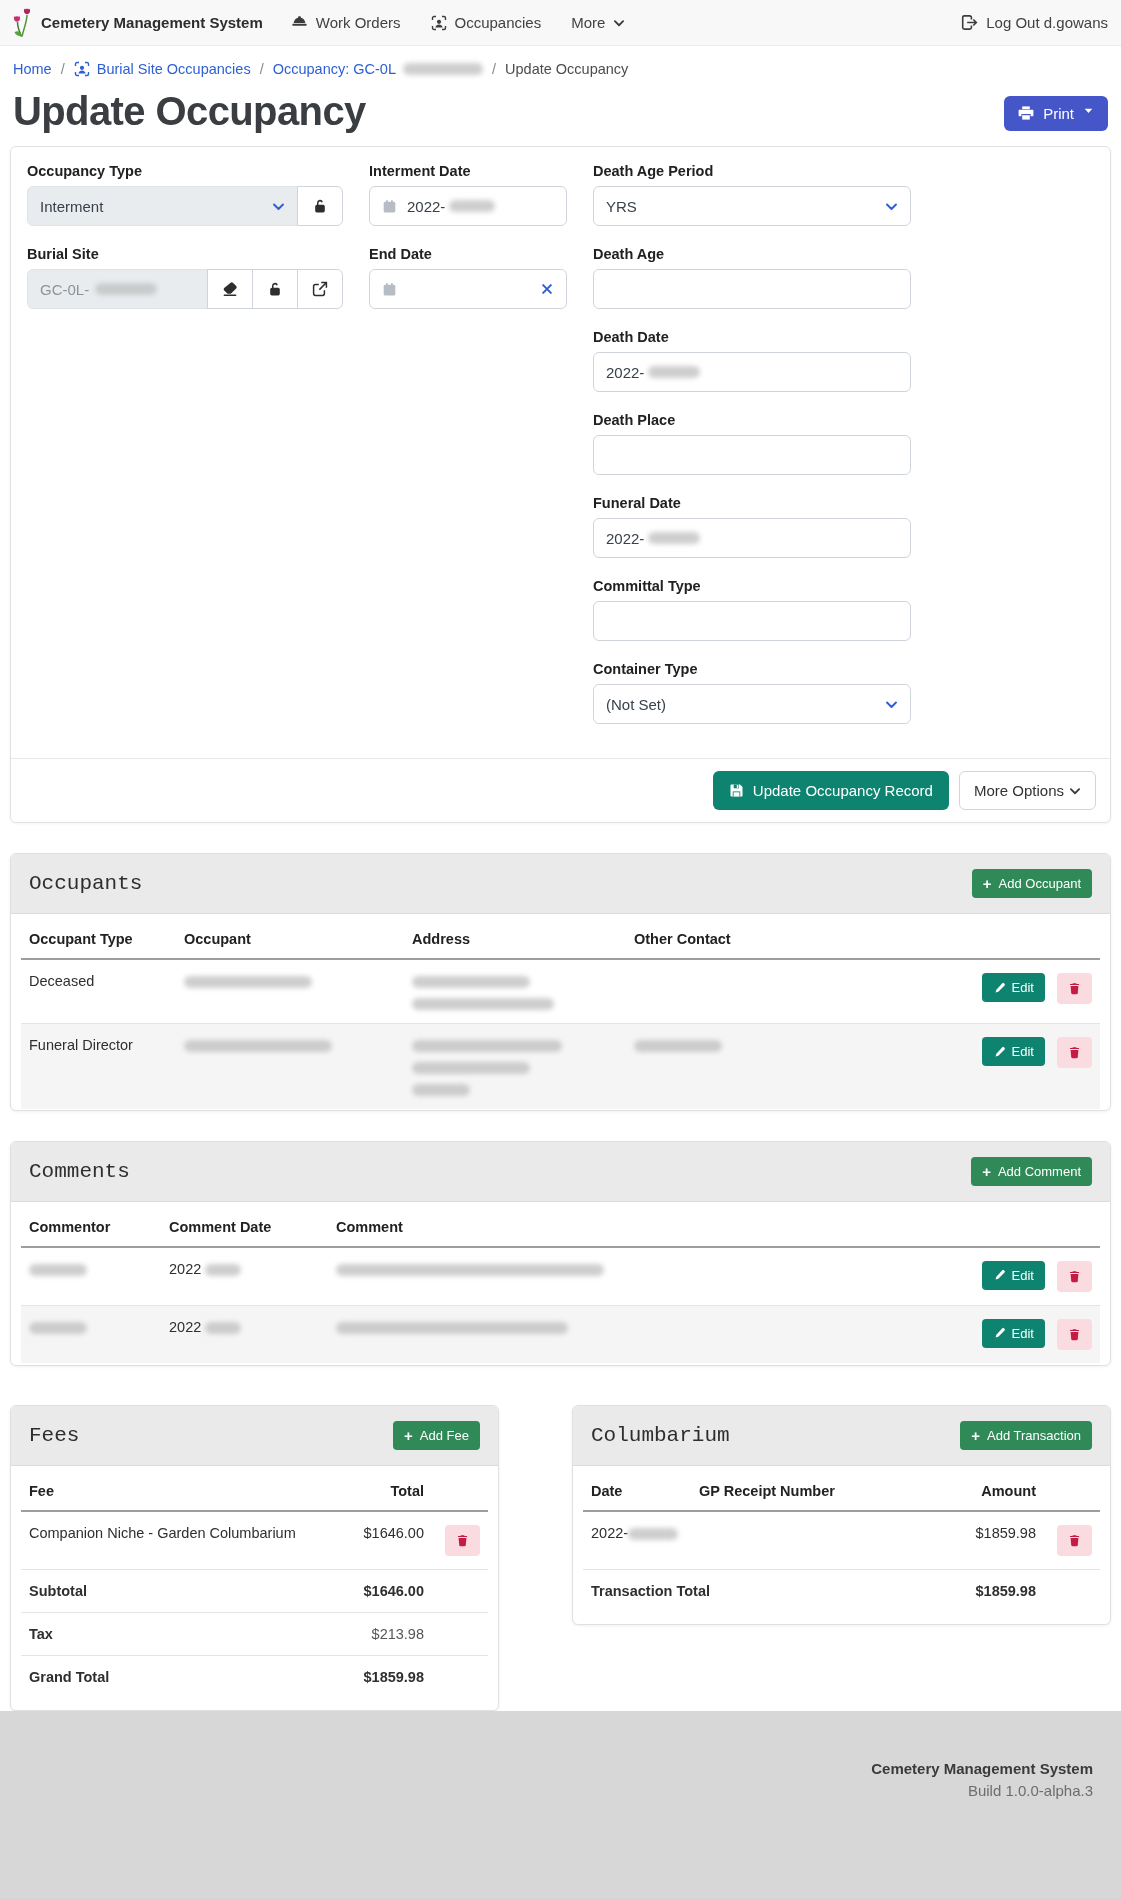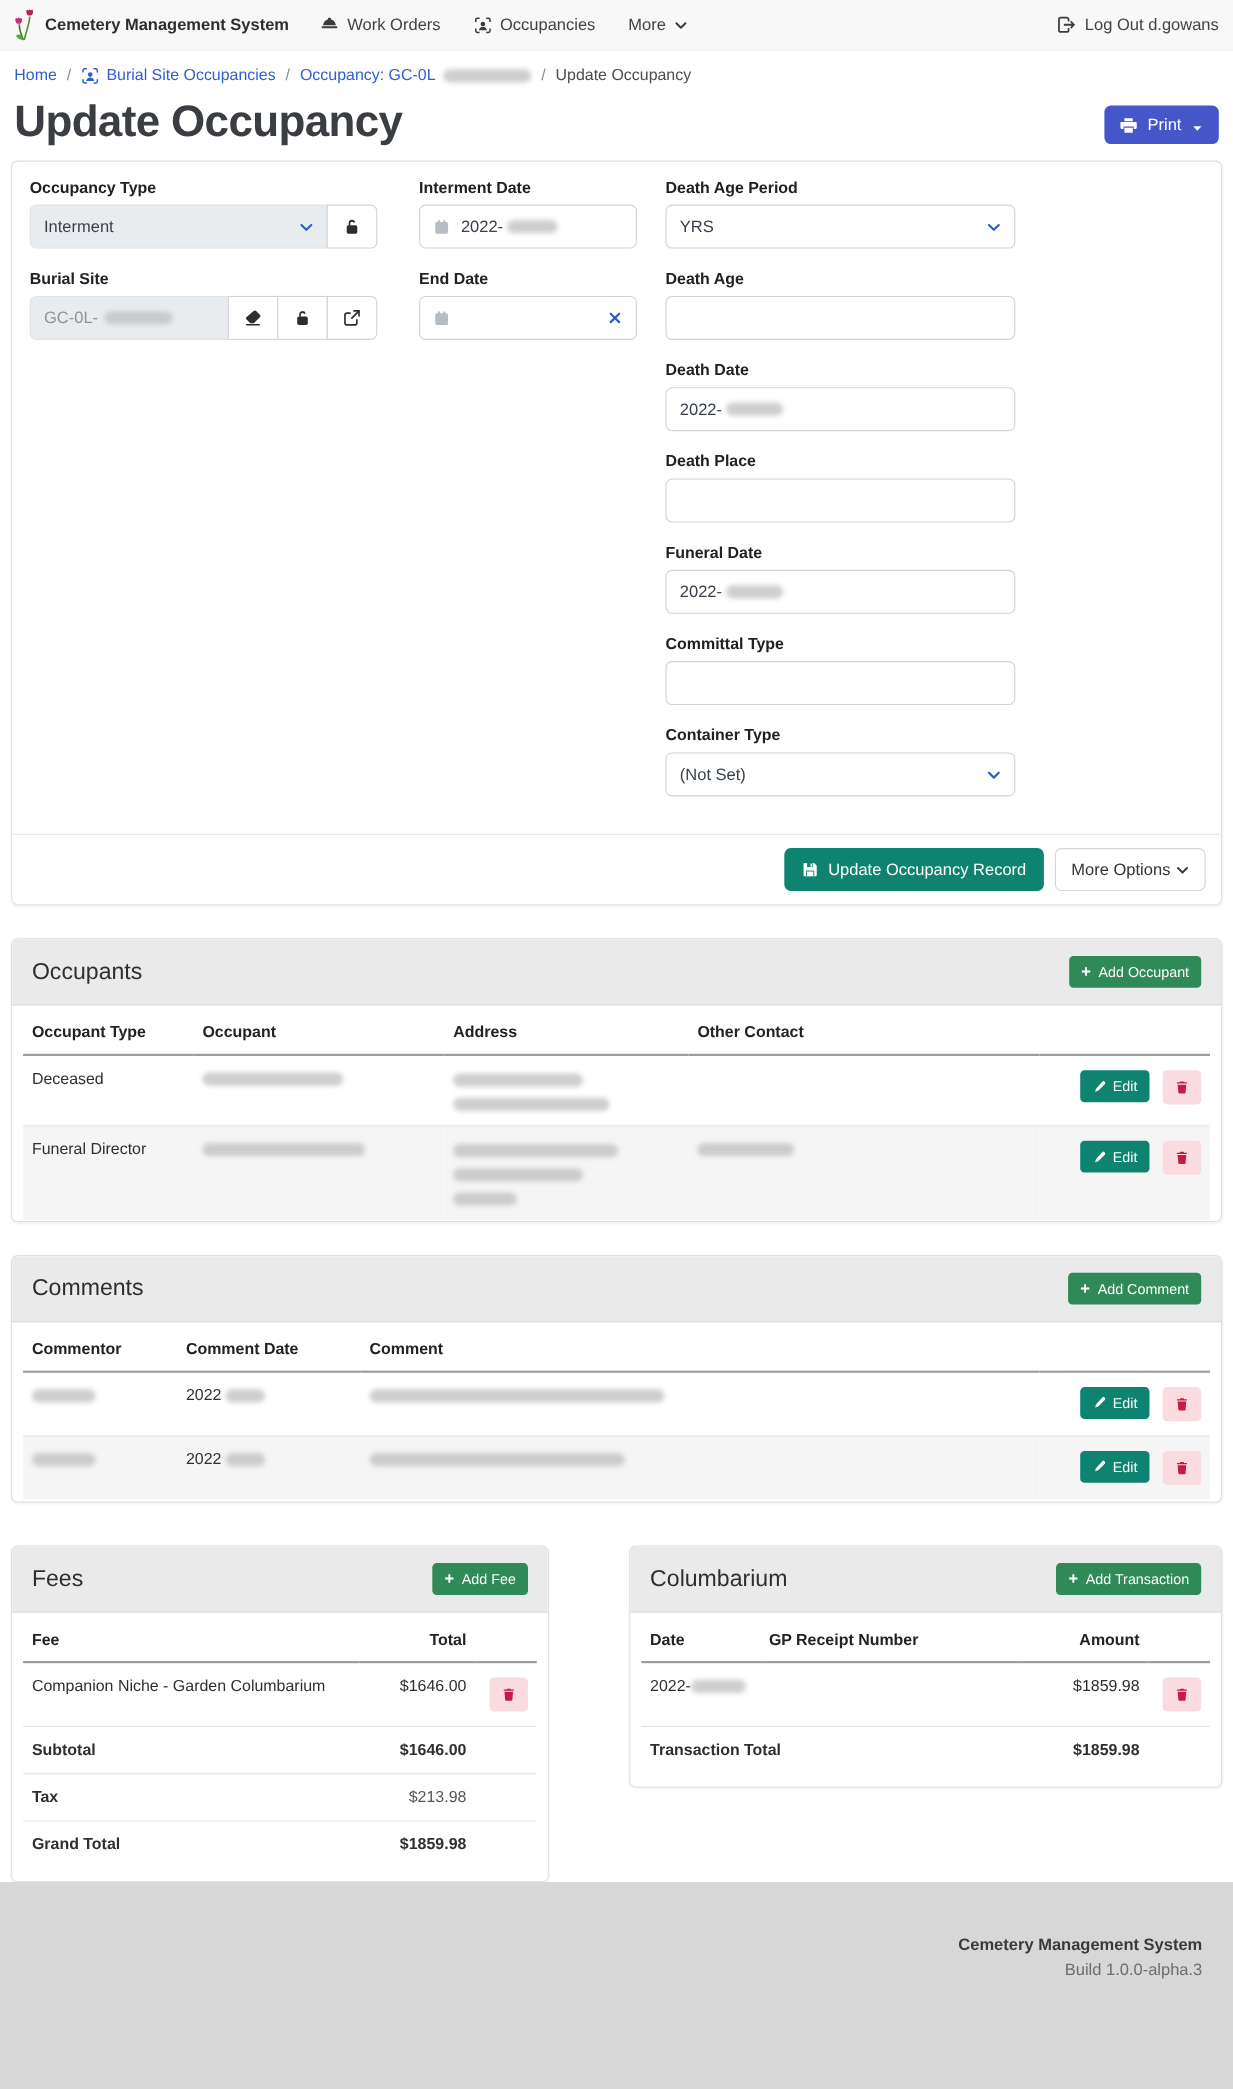--- a/index.html
+++ b/index.html
@@ -23,29 +23,29 @@
   
   .breadcrumb{ display:flex; align-items:center; gap:9px; padding:15px 13px 2px; font-size:14.5px; }
   .crumb-link{ color:#2d5fd3; display:flex; align-items:center; gap:7px; }
   .crumb-sep{ color:#8a8a8a; }
   .crumb-current{ color:#4c4c4c; }
 
   
   .title-row{ display:flex; justify-content:space-between; align-items:flex-start; padding:4px 13px 0; }
   .page-title{ font-size:40px; font-weight:700; color:#3a3d41; letter-spacing:-0.6px; margin-top:6px; }
   .btn-print{ margin-top:13px; background:#4456c8; color:#fff; border:none; border-radius:6px;
-    padding:9px 14px; font-size:15px; display:flex; align-items:flex-end; gap:9px; cursor:pointer;
+    padding:9px 14px; font-size:15px; display:flex; align-items:flex-start; gap:9px; cursor:pointer;
     font-family:inherit; }
 
   
   .card{ margin:12px 10px 0; background:#fff; border:1px solid #e2e2e2; border-radius:6px;
     box-shadow:0 1px 3px rgba(0,0,0,.05); }
   .card-body{ padding:16px 16px 0; }
   .form-cols{ display:flex; gap:26px; }
-  .fcol-1{ width:316px; } .fcol-2{ width:198px;margin-left:12px; } .fcol-3{ width:318px; }
+  .fcol-1{ width:316px; } .fcol-2{ width:198px; } .fcol-3{ width:318px; }
   .field{ margin-bottom:20px; }
   .field > label{ display:block; font-size:14.5px; font-weight:700; color:#212121; margin-bottom:7px; }
   .control{ height:40px; border:1px solid #cfd4da; border-radius:6px; background:#fff;
     display:flex; align-items:center; padding:0 12px; font-size:15px; color:#38404a; gap:10px; width:100%; }
   input.control{ display:block; padding:0 12px; font-family:inherit; }
   .control.gray{ background:#e9ecef; border-color:#e0e4e8; }
   .control.sel{ justify-content:space-between; cursor:pointer; }
   .muted-text{ color:#8d9398; }
   .input-group{ display:flex; }
   .input-group .control{ flex:1; border-radius:6px 0 0 6px; }
@@ -64,21 +64,21 @@
     font-size:15px; display:flex; align-items:center; gap:9px; cursor:pointer; font-family:inherit; }
   .btn-moreopts{ background:#fff; color:#333; border:1px solid #d4d4d4; border-radius:6px;
     padding:10px 14px; font-size:15px; display:flex; align-items:center; gap:5px; cursor:pointer;
     font-family:inherit; }
 
   
   .section-card{ margin:30px 10px 0; border:1px solid #e0e0e0; border-radius:6px; overflow:hidden;
     box-shadow:0 1px 3px rgba(0,0,0,.06); background:#fff; }
   .section-header{ background:#eaeaea; border-bottom:1px solid #dcdcdc; padding:15px 18px;
     display:flex; justify-content:space-between; align-items:center; }
-  .section-title{ font-size:21px; color:#2e2e2e; }
+  .section-title{ font-size:21px; color:#2e2e2e;font-family:Liberation Mono, monospace; }
   .btn-add{ background:#2f8a58; color:#fff; border:none; border-radius:4px; padding:7px 11px;
     font-size:13px; display:flex; align-items:center; gap:7px; cursor:pointer; font-family:inherit; }
   .plus{ font-size:15px; font-weight:700; line-height:1; }
 
   .tbl-wrap{ padding:4px 10px 12px; }
   table{ width:100%; border-collapse:collapse; font-size:14.5px; color:#2f2f2f; }
   th{ text-align:left; font-weight:700; padding:13px 8px 11px; border-bottom:2px solid #9d9d9d; color:#222; }
   td{ padding:13px 8px; border-bottom:1px solid #e4e4e4; vertical-align:top; }
   tr:last-child td{ border-bottom:none; }
   .striped tbody tr:nth-child(even){ background:#f5f5f5; }

